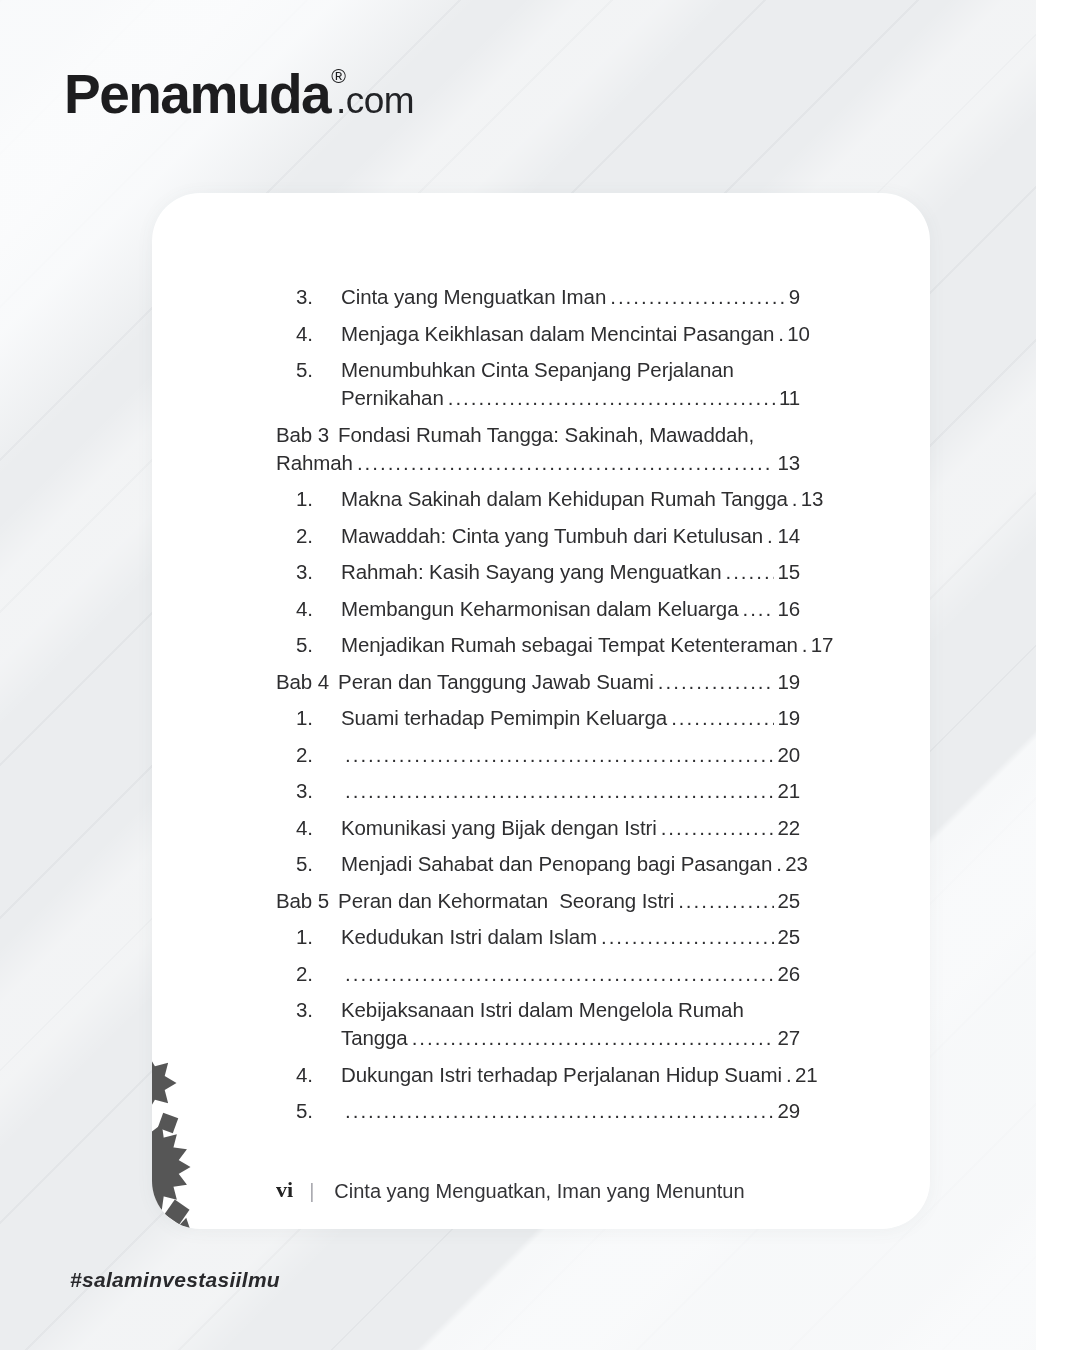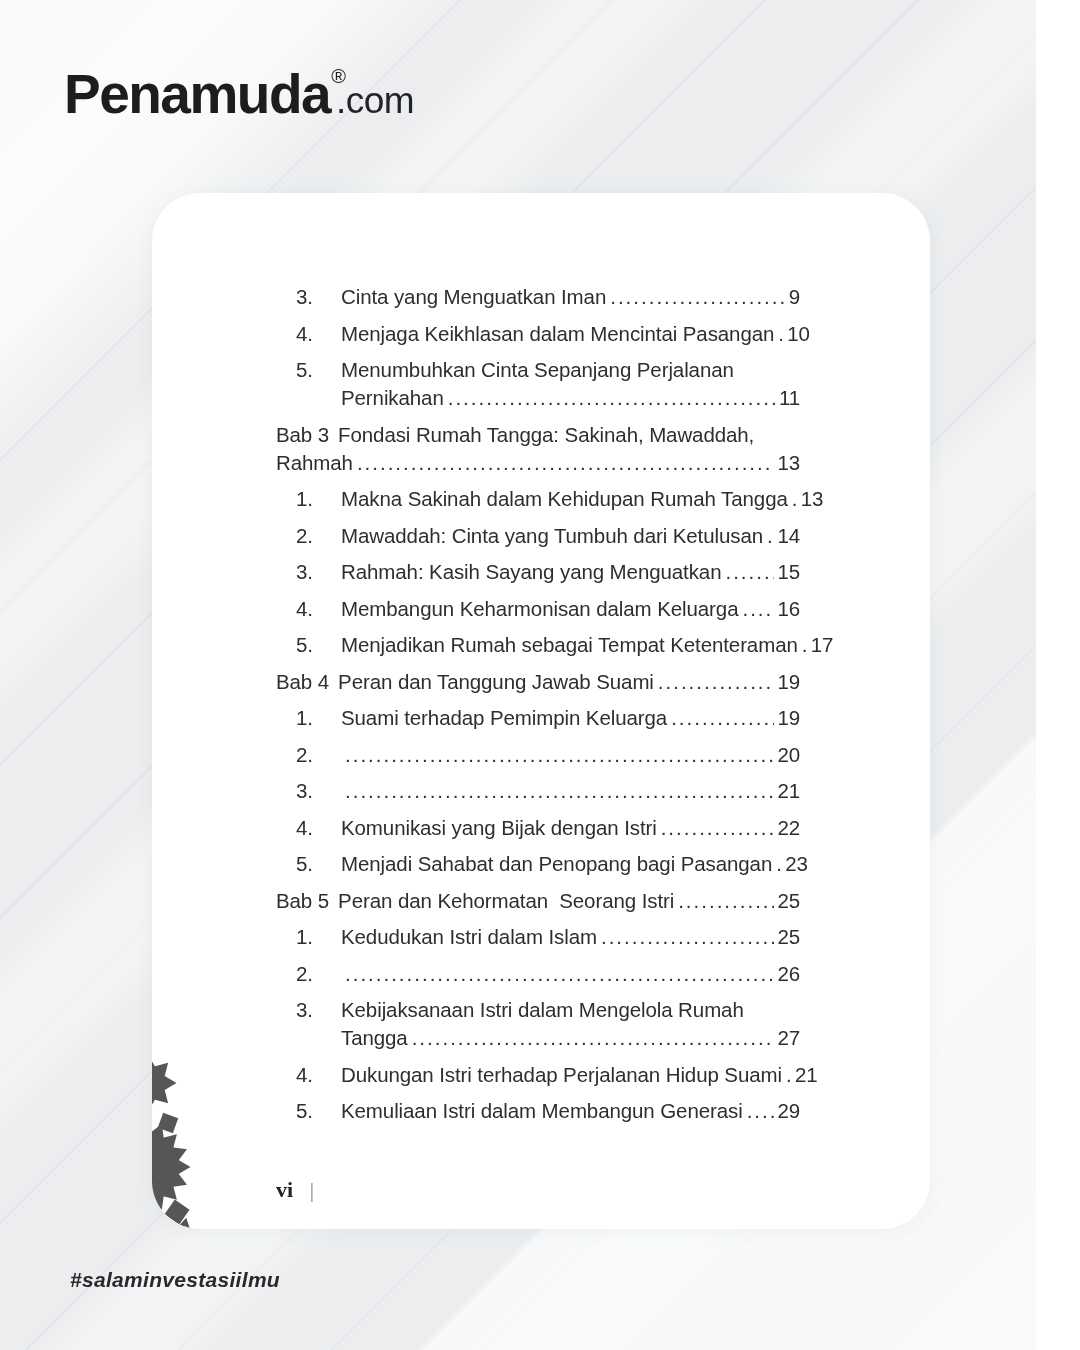--- a/index.html
+++ b/index.html
@@ -366,30 +366,30 @@
               <span class="t">Dukungan Istri terhadap Perjalanan Hidup Suami</span>
               <span class="leader">................................................................................................................................................................</span>
               <span class="pg">21</span>
             </div>
           </div>
         </div>
         <div class="toc-row item">
           <span class="num">5.</span>
           <div class="content">
             <div class="toc-line">
-              <span class="t">Kemuliaan Istri dalam Membangun Generasi</span>
               <span class="leader">................................................................................................................................................................</span>
               <span class="pg">29</span>
             </div>
           </div>
         </div>
       </div>
 
     <div class="page-footer">
       <span class="roman">vi</span>
       <span class="sep">|</span>
+      <span class="title">Cinta yang Menguatkan, Iman yang Menuntun</span>
     </div>
 
   </div>
 
   <div class="hashtag">#salaminvestasiilmu</div>
 
 </div>
 
 </body></html>

